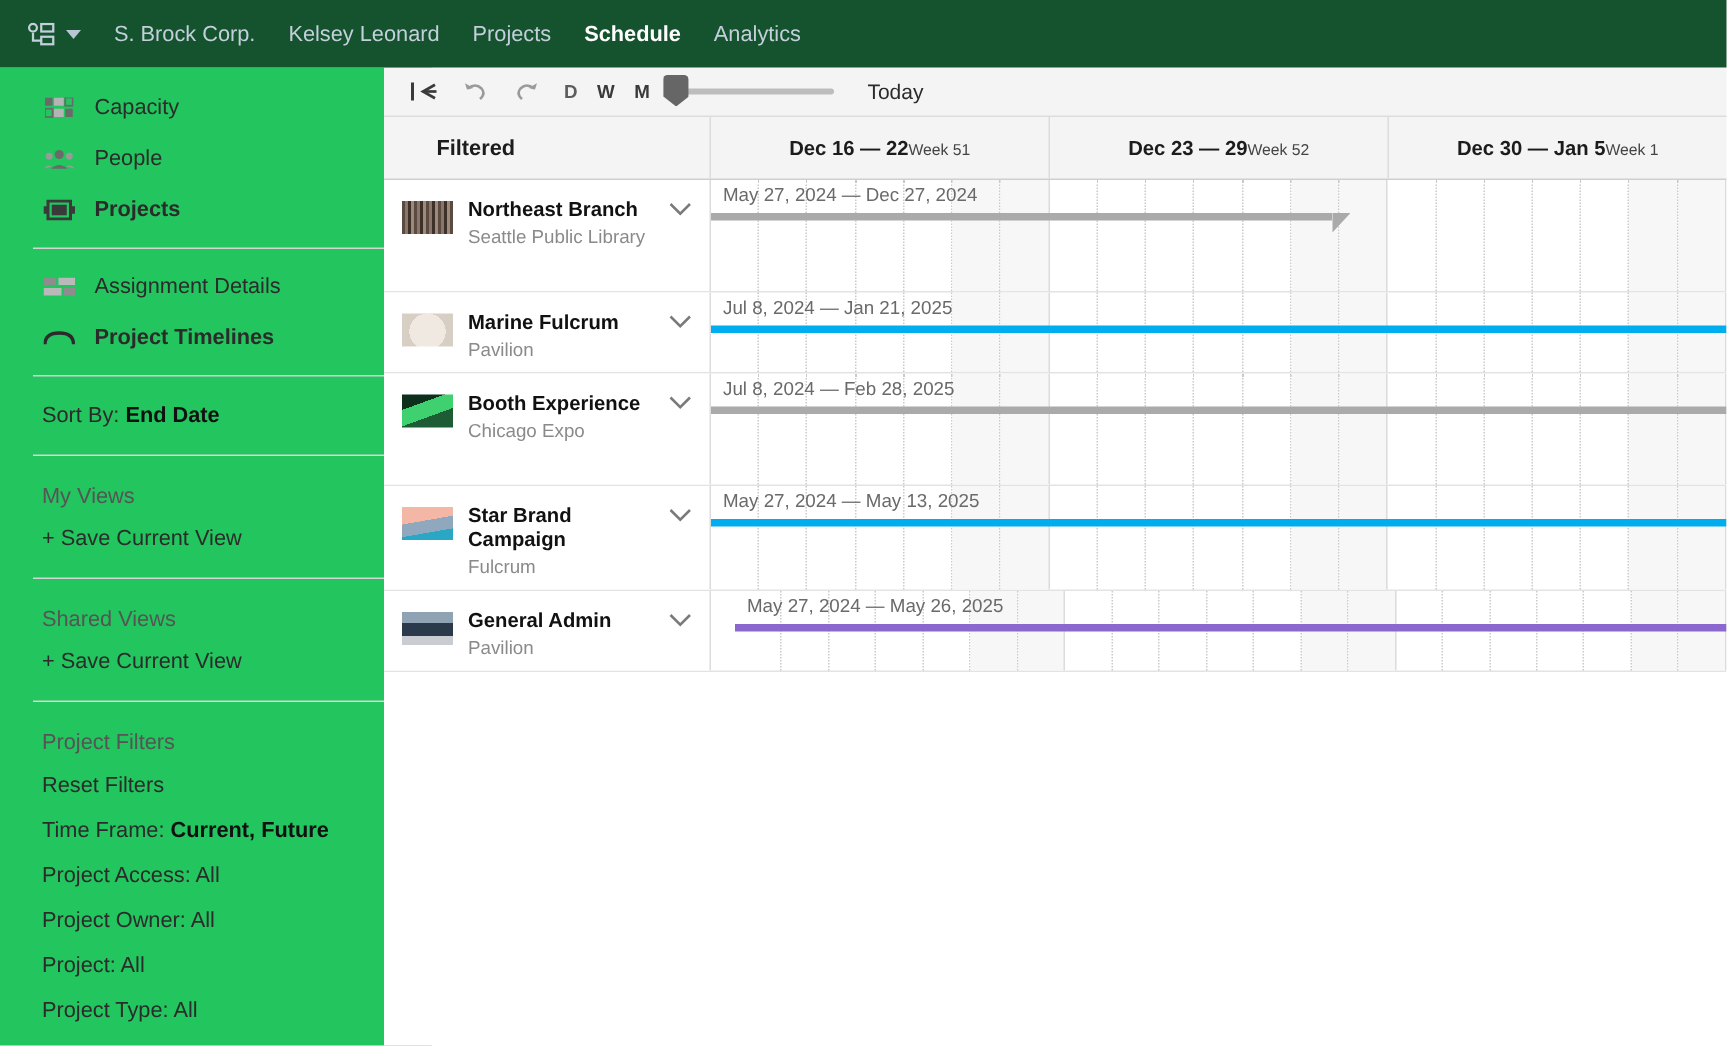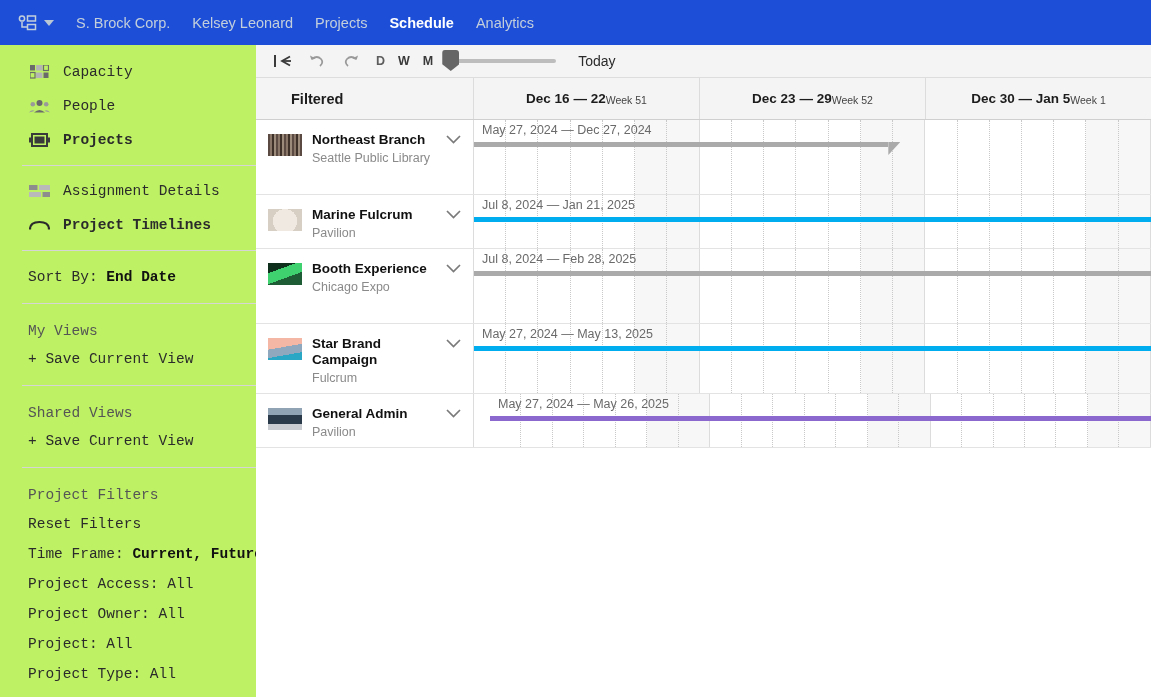--- a/index.html
+++ b/index.html
@@ -9,21 +9,21 @@
     overflow: hidden;
     background: #fff;
     font-family: "Liberation Sans", sans-serif;
     -webkit-font-smoothing: antialiased;
   }
 
   
   #topbar {
     position: absolute; top: 0; left: 0;
     width: 1151px; height: 45px;
-    background: #1d4ed8;
+    background: #14532d;
     display: flex; align-items: center;
     padding-left: 18px;
     z-index: 40;
   }
   .org-menu { display: flex; align-items: center; gap: 7px; cursor: pointer; margin-right: 22px; }
   .caret-down {
     width: 0; height: 0;
     border-left: 5px solid transparent;
     border-right: 5px solid transparent;
     border-top: 6px solid #b9c6d4;
@@ -31,24 +31,23 @@
   .nav-link {
     color: #c3cfdb; font-size: 14.5px;
     margin-right: 22px; cursor: pointer; white-space: nowrap;
   }
   .nav-link.active { color: #ffffff; font-weight: bold; }
 
   
   #sidebar {
     position: absolute; top: 45px; left: 0;
     width: 288px; height: 652px;
-    background: #bef264;
+    background: #22c55e;
     border-right: 1px solid #d8d8d8;
     overflow: hidden;
-    font-family: Liberation Mono, monospace;
   }
   .side-nav { padding-top: 10px; }
   .side-item {
     display: flex; align-items: center;
     height: 34px; padding-left: 28px;
     font-size: 14.5px; color: #2b2b2b; cursor: pointer;
   }
   .side-item .ico { width: 22px; margin-right: 13px; display: flex; align-items: center; justify-content: center; }
   .side-item.bold { font-weight: bold; }
   .side-div { height: 1px; background: #d5d5d5; margin: 8px 22px; }

